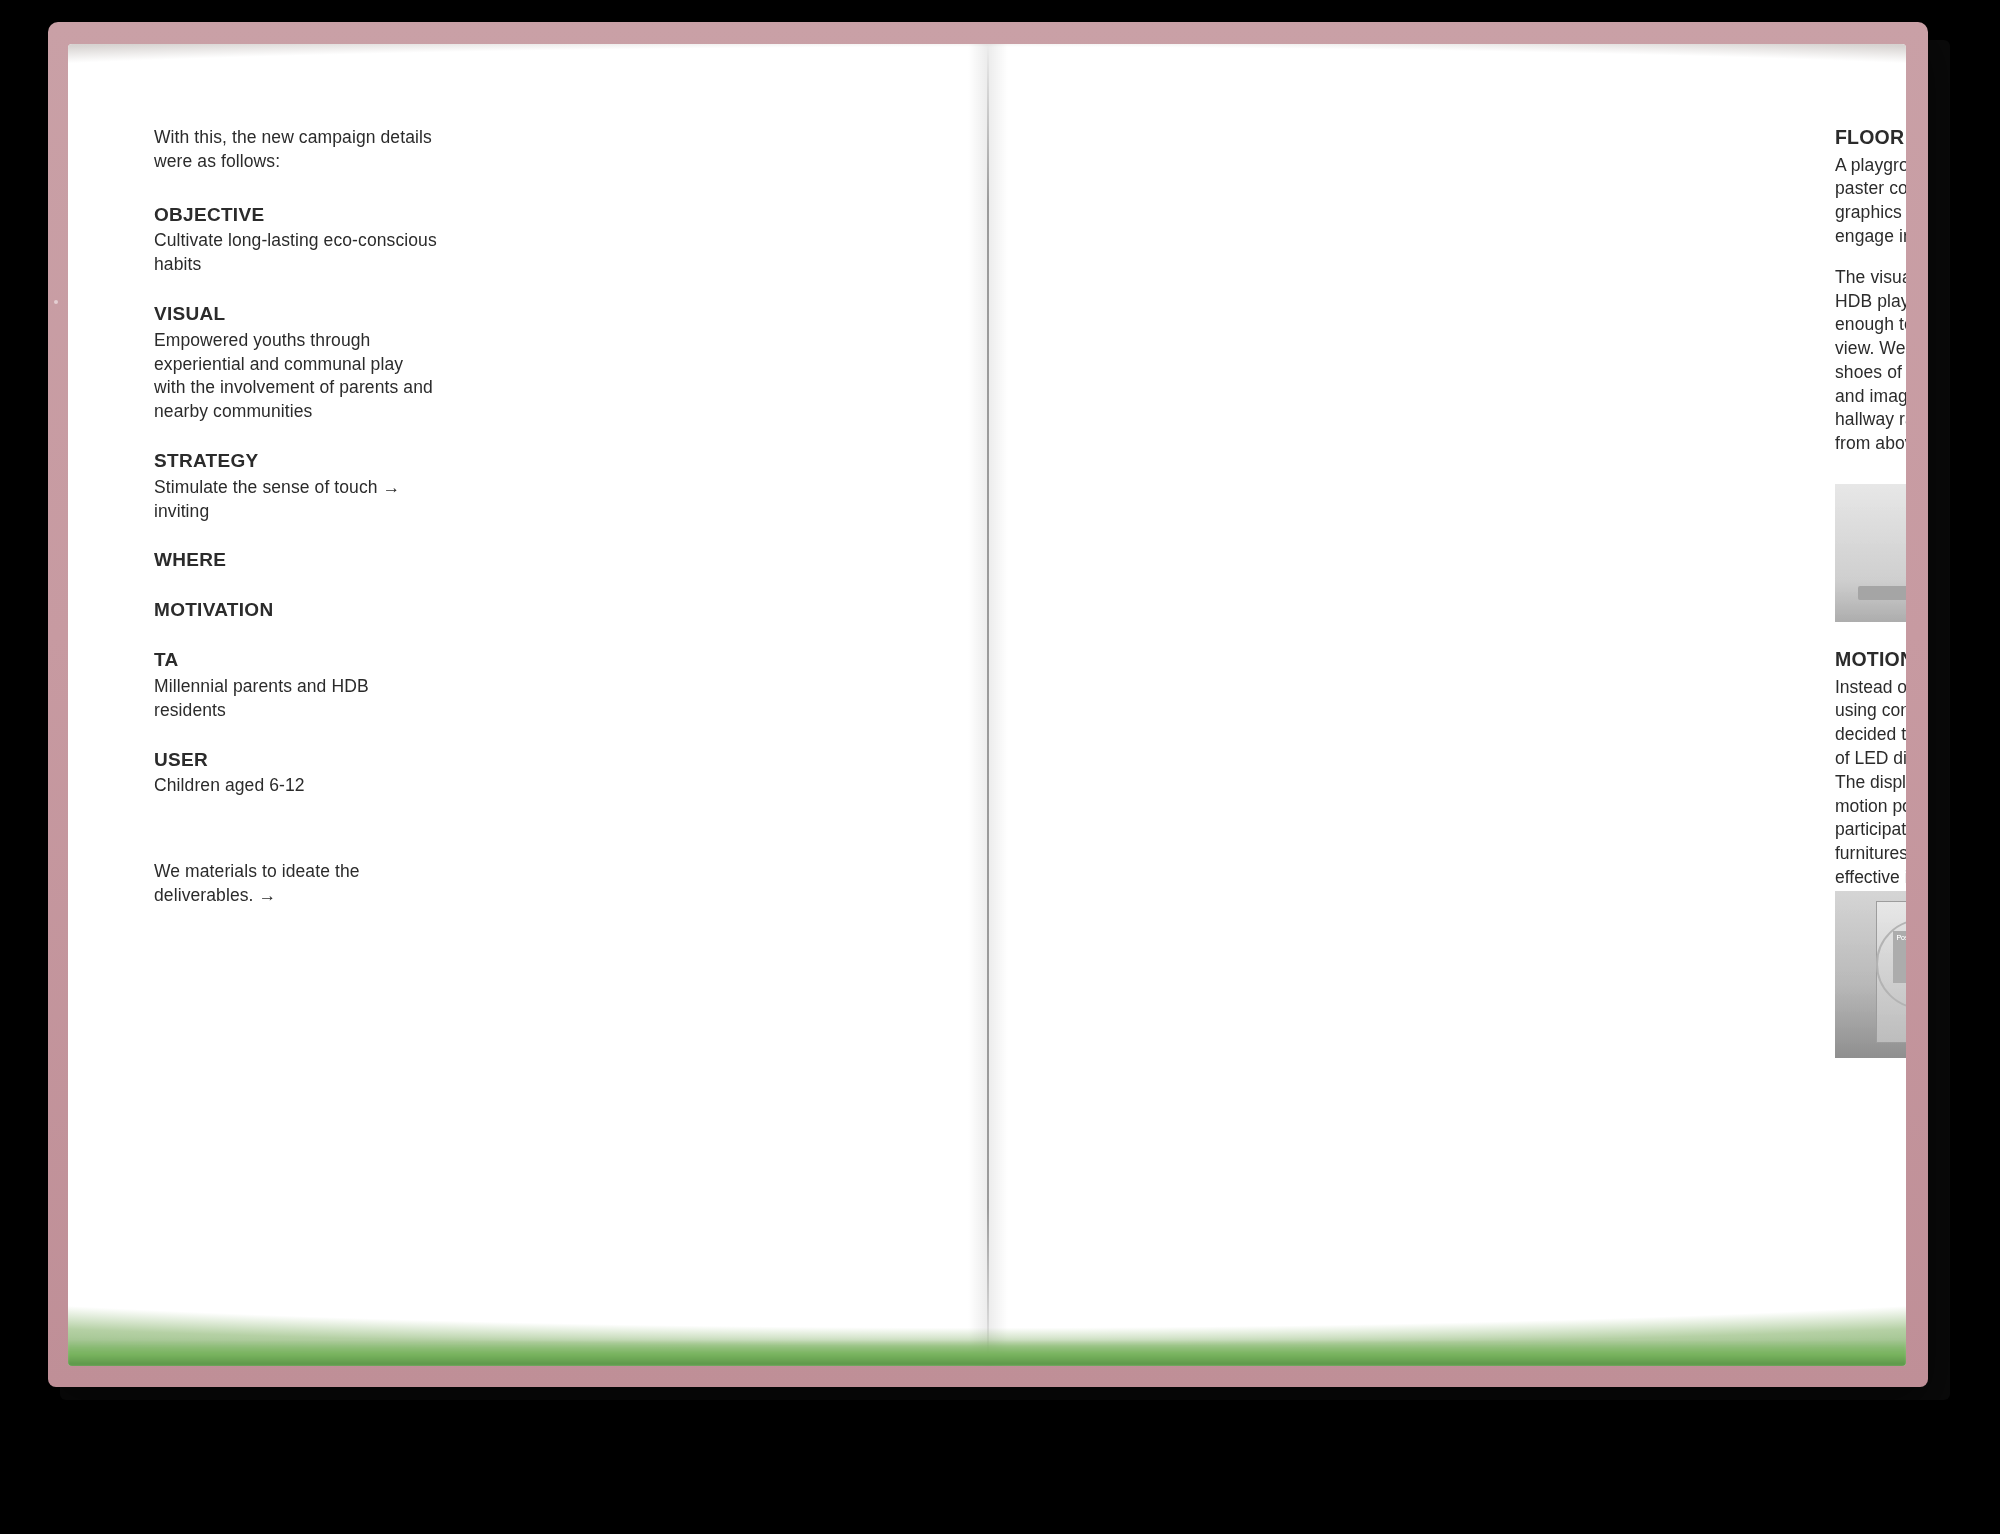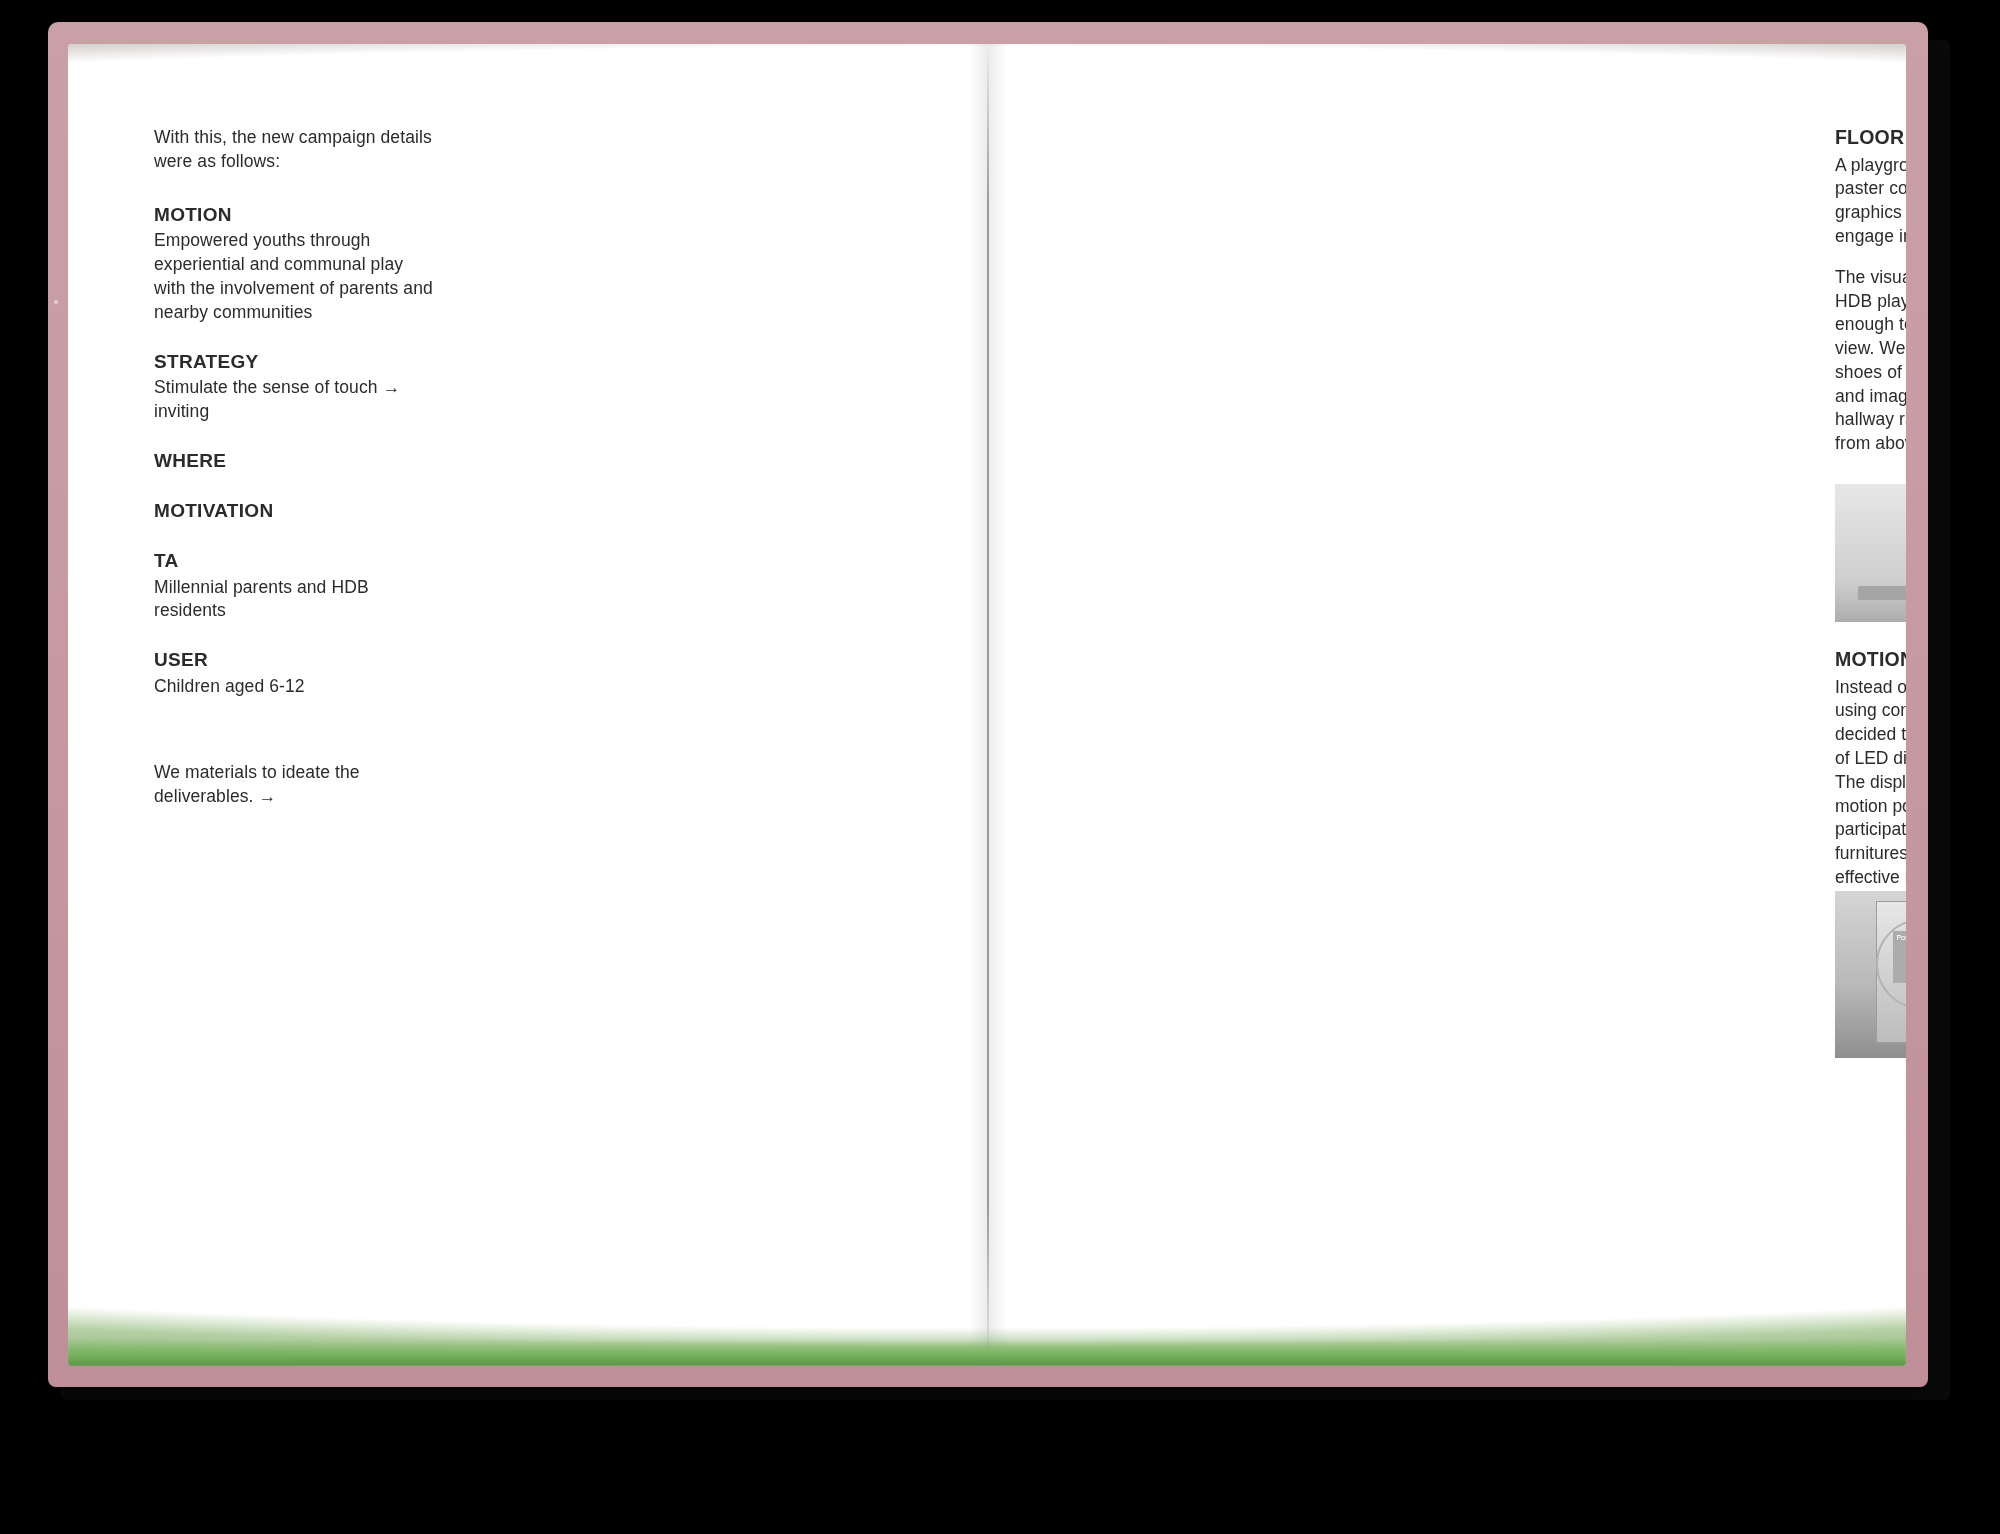--- a/index.html
+++ b/index.html
@@ -216,23 +216,27 @@
 
   <div class="pages">
 
     <div class="page-top-curve"></div>
 
     <div class="page left">
       <div class="col left-col">
 
         <p class="para intro">With this, the new campaign details  were as follows:</p>
 
-
-        <div class="block">
-          <p class="heading">MOTION</p>
+        <div class="block">
+          <p class="heading">OBJECTIVE</p>
+          <p class="para">Cultivate long-lasting eco-conscious habits</p>
+        </div>
+
+        <div class="block">
+          <p class="heading">VISUAL</p>
           <p class="para">Empowered youths through experiential and communal play with the involvement of parents and nearby communities</p>
         </div>
 
         <div class="block">
           <p class="heading">STRATEGY</p>
           <p class="para">Stimulate the sense of touch → inviting</p>
         </div>
 
         <div class="block">
           <p class="heading">WHERE</p>

